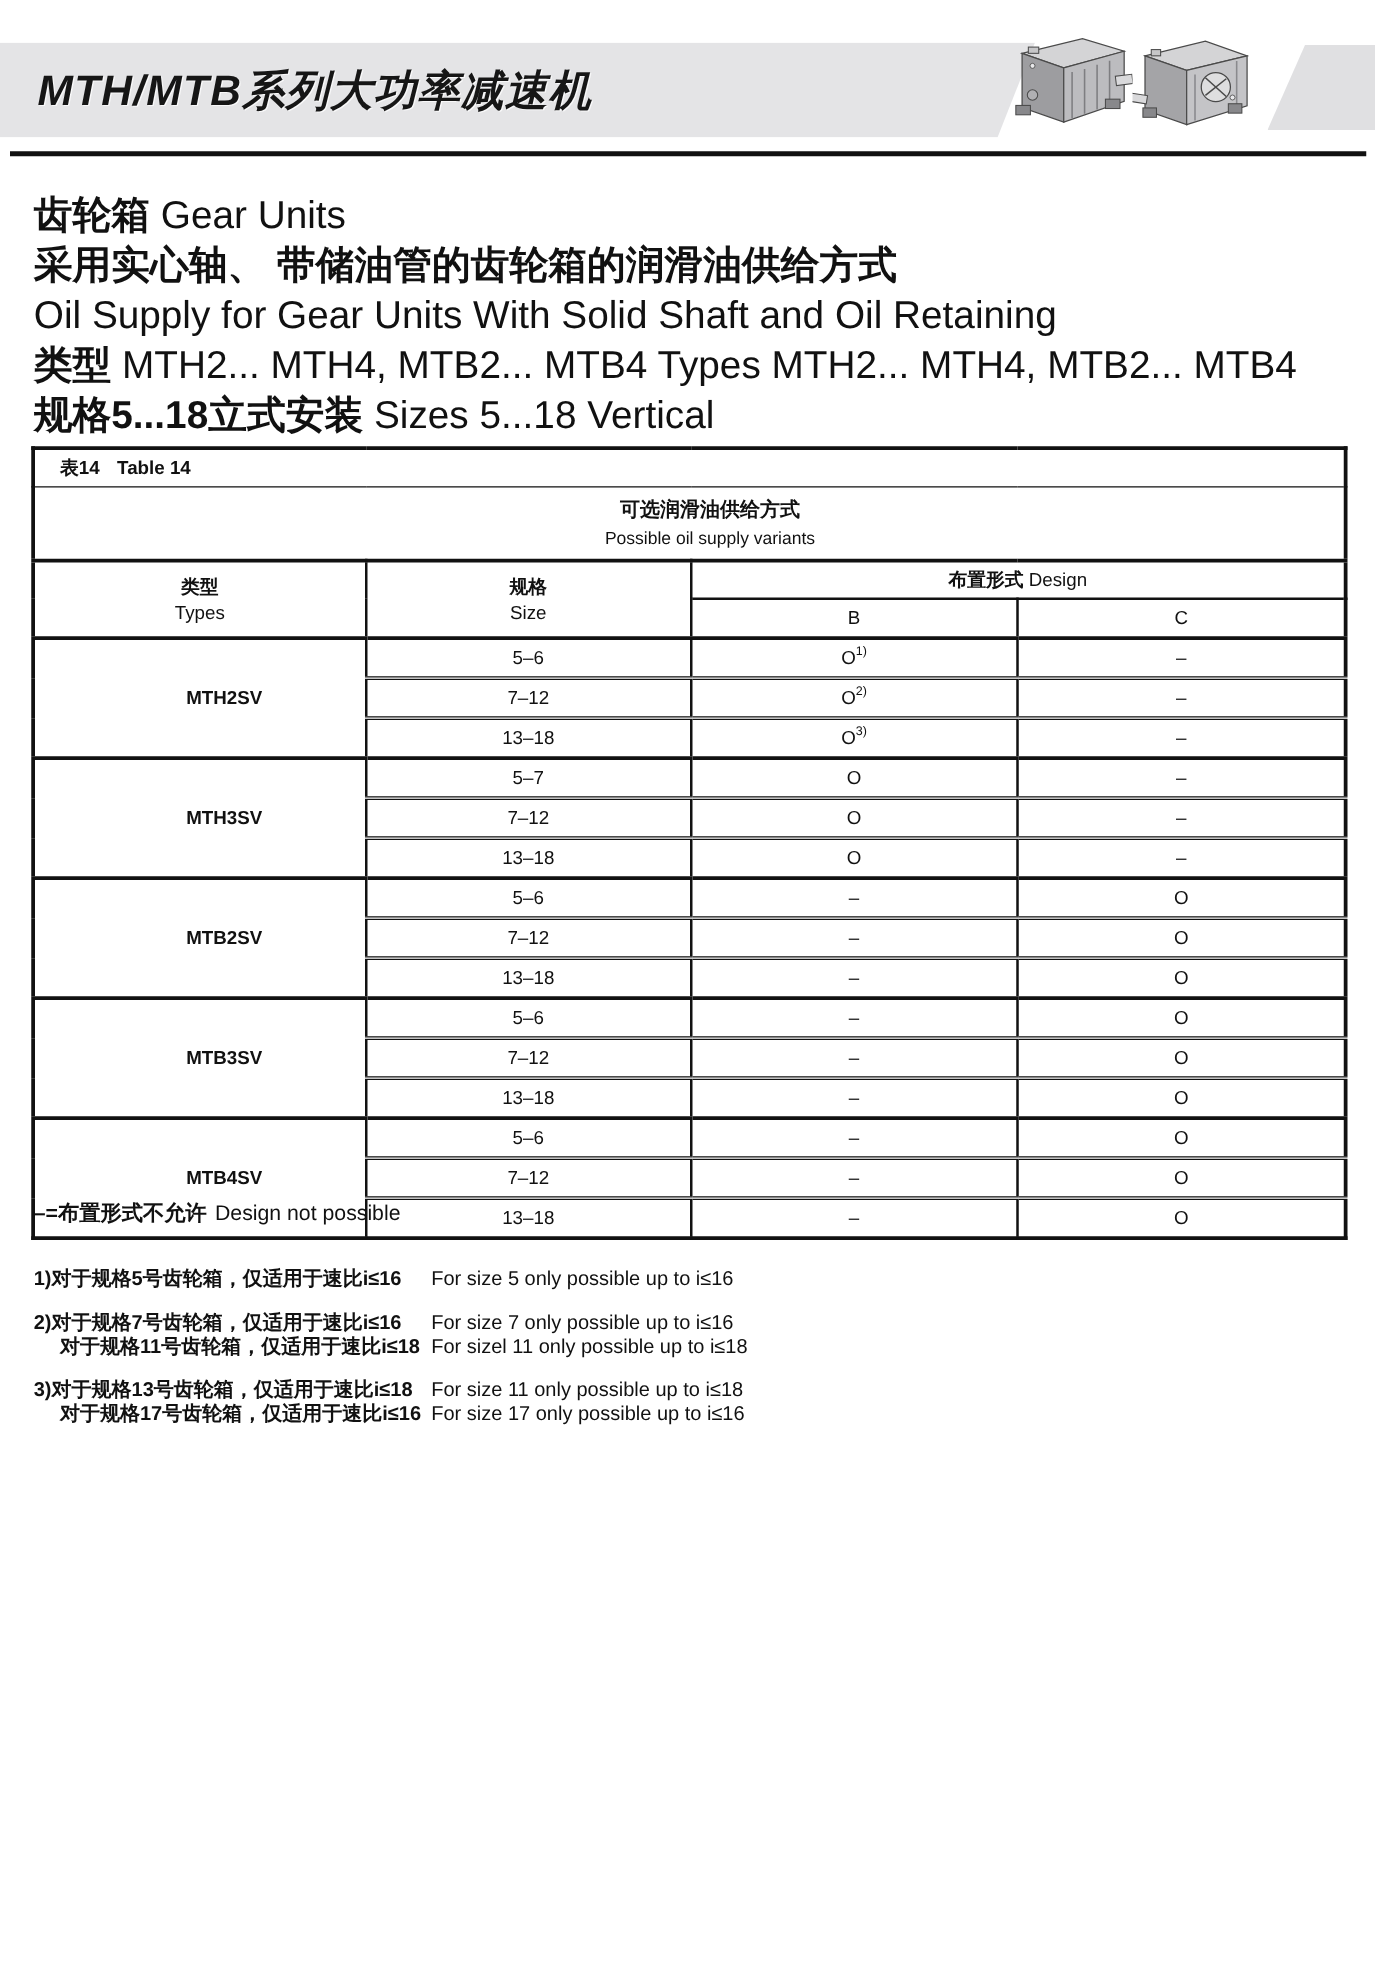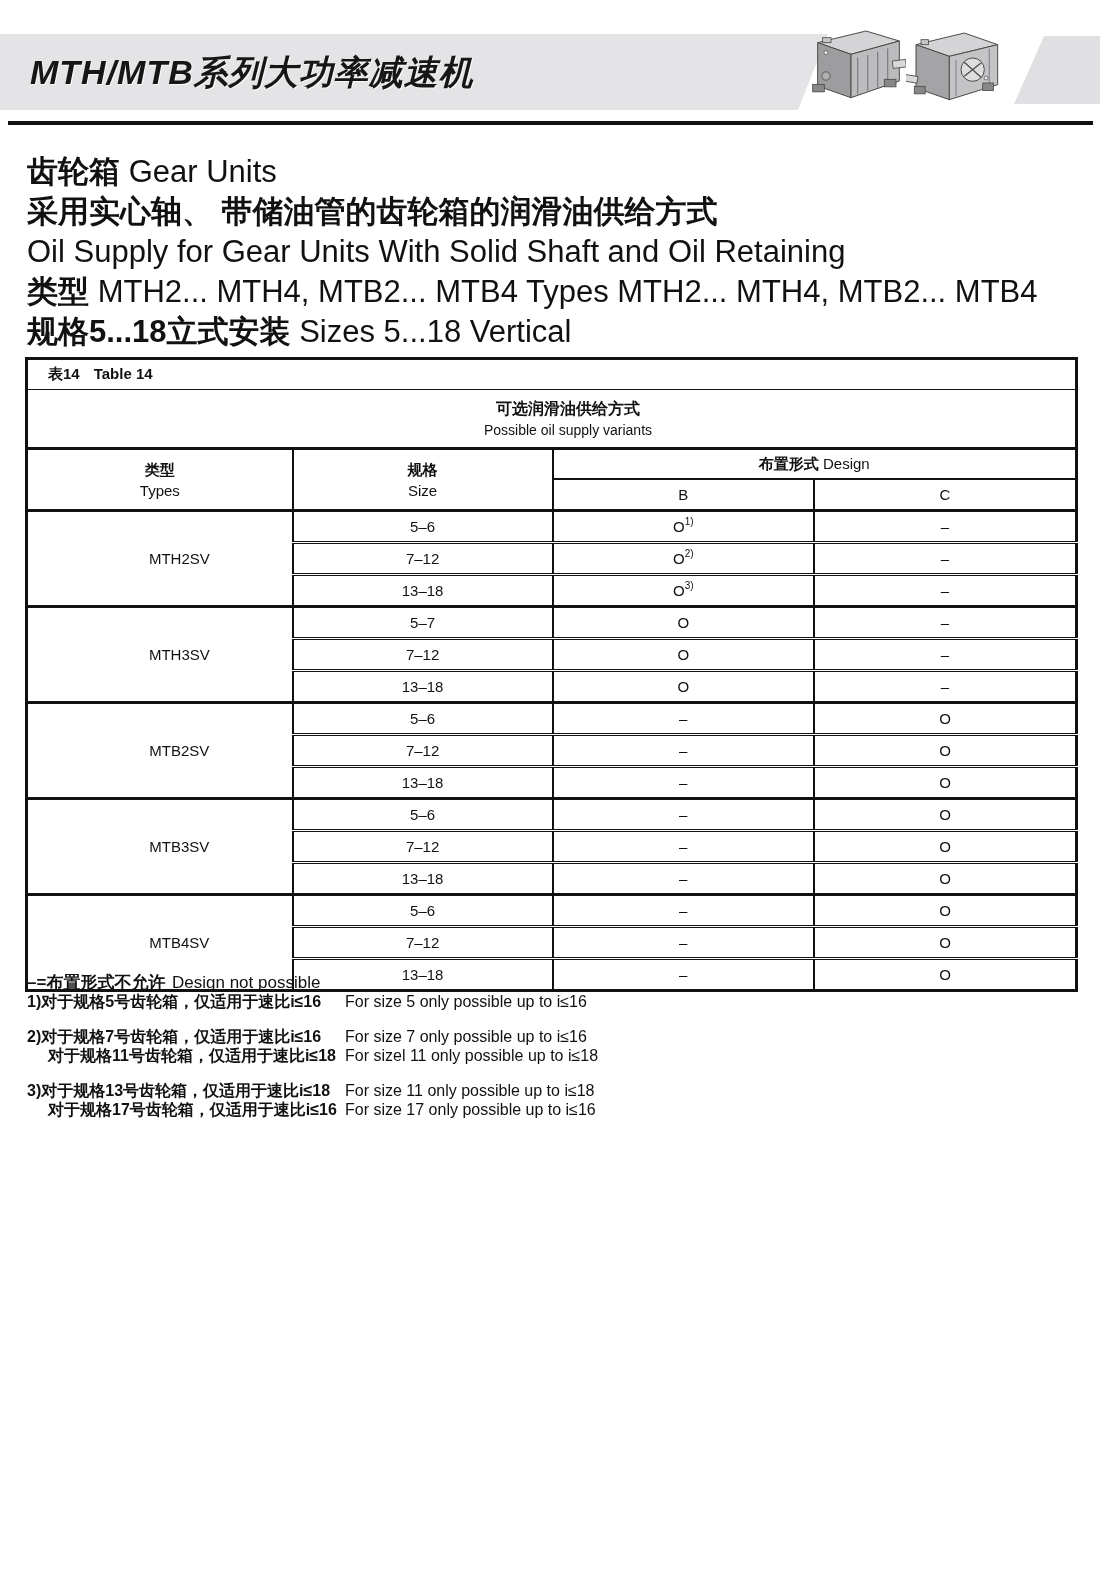--- a/index.html
+++ b/index.html
@@ -49,32 +49,32 @@
   .tbl-title-zh{display:block;font-size:16px;font-weight:700;line-height:22px;}
   .tbl-title-en{display:block;font-size:14px;font-weight:400;line-height:20px;}
   .hdr th{text-align:center;vertical-align:middle;background:#fff;}
   .hdr .two-line{border-right:2px solid #111;}
   .hdr-zh{display:block;font-size:15px;font-weight:700;line-height:21px;}
   .hdr-en{display:block;font-size:15px;font-weight:400;line-height:21px;}
   th.design-cell{height:28px;border-bottom:2px solid #111;font-weight:400;}
   th.bc-cell{height:29px;border-bottom:3px solid #111;font-weight:400;}
   th.bc-cell.b{border-right:2px solid #111;}
   tbody td{height:29px;text-align:center;vertical-align:middle;}
-  td.type-cell{border-right:2px solid #111;font-weight:400;padding-left:39px;}
+  td.type-cell{border-right:2px solid #111;font-weight:700;padding-left:39px;}
   td.size-cell{border-right:2px solid #111;}
   td.b-cell{border-right:2px solid #111;}
   tr.group-first td{border-top:3px solid #111;}
   tr.group-inner td{border-top:3px double #111;}
   td.b-cell sup,{font-size:10px;}
   sup{font-size:10px;position:relative;top:-1px;left:0px;line-height:0;}
   
   .legend{position:absolute;left:27px;top:956px;font-size:17px;}
-  .legend-line{height:30px;line-height:30px;white-space:nowrap;margin-top:12px;}
+  .legend-line{height:30px;line-height:30px;white-space:nowrap;}
   .legend-sym{display:inline-block;min-width:145px;font-weight:700;}
-  .footnotes{position:absolute;left:27px;top:992px;font-size:16px;}
+  .footnotes{position:absolute;left:27px;top:1014px;font-size:16px;}
   .fn{margin-bottom:16px;}
   .fn-line{line-height:19px;white-space:nowrap;}
   .fn-zh{display:inline-block;width:318px;font-weight:700;}
   .fn-zh.indent{padding-left:21px;box-sizing:border-box;}
   .fn-en{font-weight:400;}
 </style>
 </head>
 <body>
 
 <div class="page">

